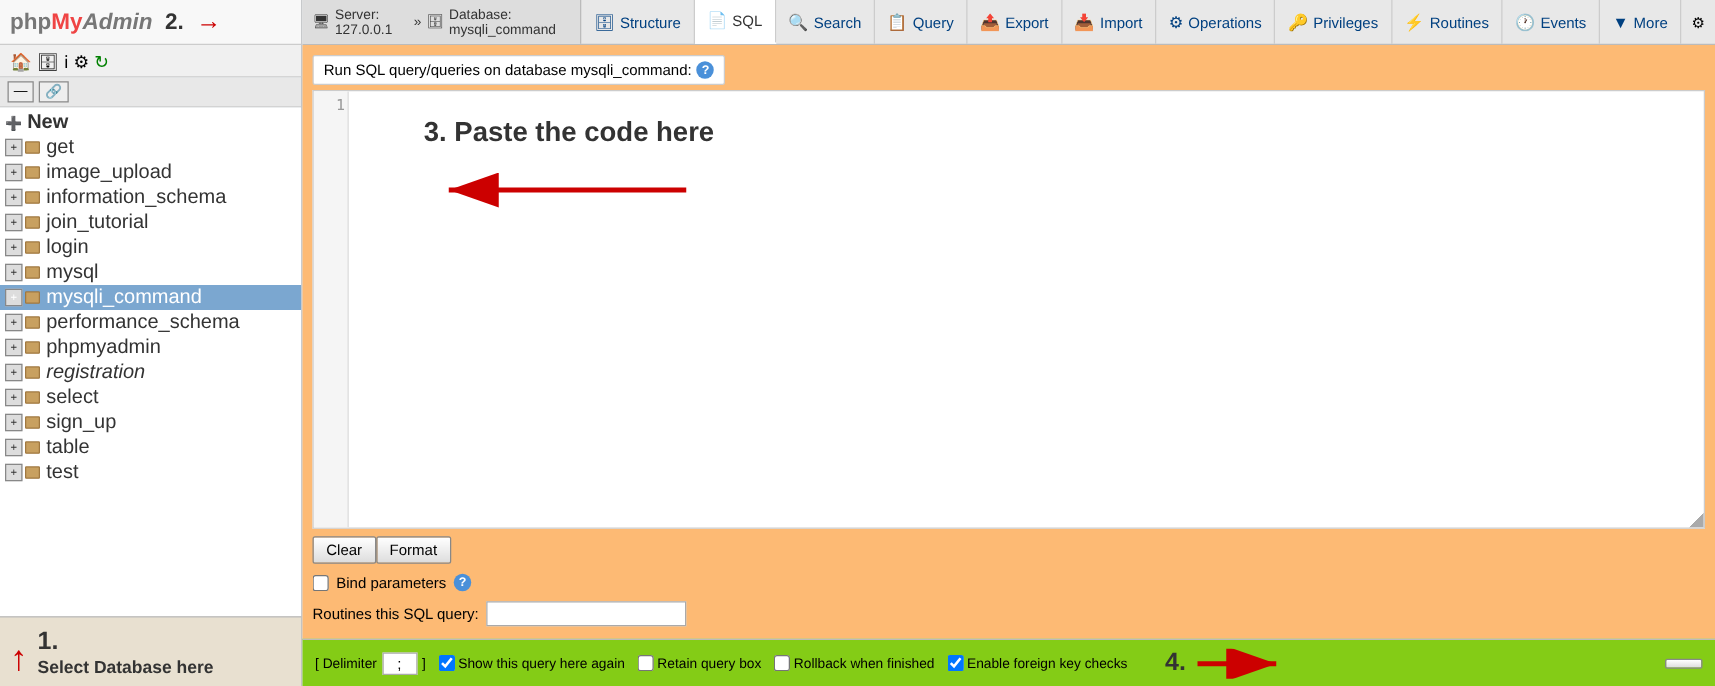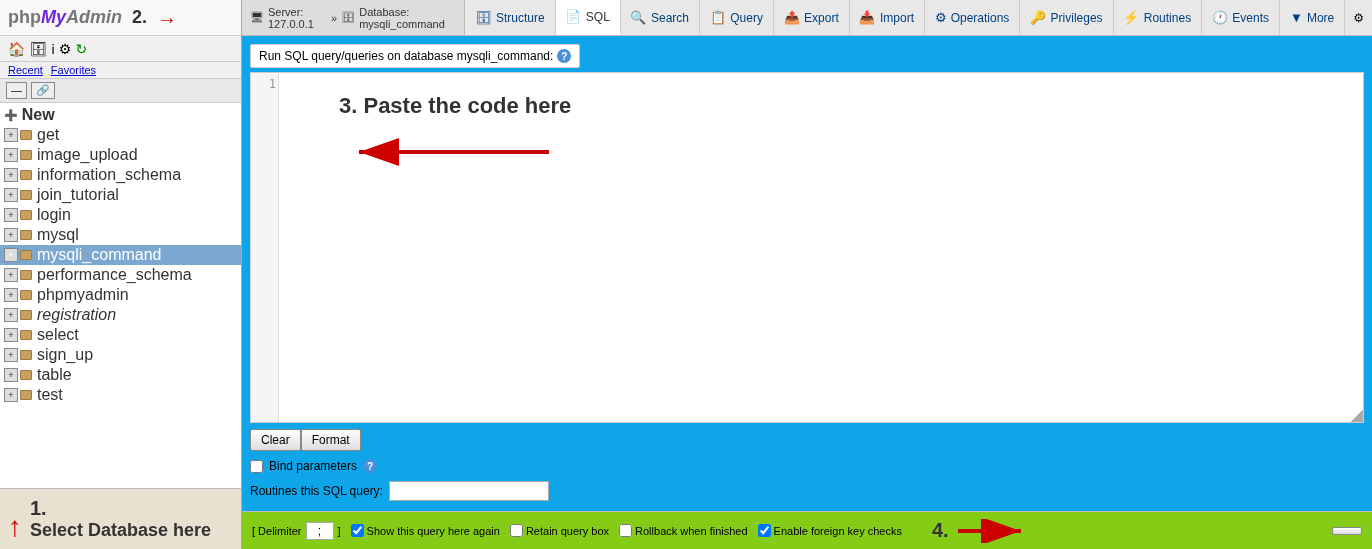--- a/index.html
+++ b/index.html
@@ -18,21 +18,21 @@
     }
     .sidebar-logo {
       background: #f8f8f8;
       padding: 6px 8px;
       border-bottom: 1px solid #ccc;
       display: flex;
       align-items: center;
       gap: 6px;
     }
     .logo-php { color: #777; }
-    .logo-my { color: #6d28d9; font-style: italic; }
+    .logo-my { color: #ef4444; }
     .logo-admin { color: #777; font-style: italic; }
     .logo-num {
       font-size: 18px;
       font-weight: bold;
       color: #333;
       margin-left: 4px;
     }
     .sidebar-icons {
       background: #f0f0f0;
       padding: 3px 8px;
@@ -155,21 +155,21 @@
     .topbar-settings {
       display: flex;
       align-items: center;
       padding: 0 8px;
       cursor: pointer;
     }
 
     
     .content {
       flex: 1;
-      background: #0ea5e9;
+      background: #fdba74;
       padding: 8px;
       display: flex;
       flex-direction: column;
       overflow: hidden;
     }
 
     .query-header {
       background: #fff;
       border: 1px solid #ccc;
       padding: 4px 8px;
@@ -329,24 +329,20 @@
     <span class="logo-num">2.</span>
     <span style="color:#cc0000;font-size:20px;margin-left:4px;">→</span>
   </div>
   <div class="sidebar-icons">
     <span style="font-size:14px;">🏠</span>
     <span style="font-size:14px;">🗄</span>
     <span style="font-size:14px;">ℹ</span>
     <span style="font-size:14px;">⚙</span>
     <span style="font-size:14px; color:green;">↻</span>
   </div>
-  <div class="sidebar-links">
-    <a>Recent</a>
-    <a>Favorites</a>
-  </div>
   <div class="sidebar-toolbar">
     <span style="cursor:pointer;font-size:11px;border:1px solid #888;padding:1px 4px;background:#eee;">—</span>
     <span style="cursor:pointer;font-size:11px;border:1px solid #888;padding:1px 4px;background:#eee;">🔗</span>
   </div>
   <div class="sidebar-tree" id="sidebar-tree">
   <div class="tree-item new-item">
         <span style="margin-right:4px;font-size:11px;">➕</span>
         <span class="tree-label" style="font-weight:bold;">New</span>
       </div>
       <div class="tree-item">
@@ -448,21 +444,21 @@
       <span class="tree-label" style="">test</span>
     </div>
     </div>
 
   <div style="padding:8px; background:#e8e0d0; border-top:1px solid #bbb; display:flex; align-items:flex-end; gap:8px;">
     <div style="display:flex;flex-direction:column;align-items:center;">
       <span style="color:#cc0000;font-size:28px;line-height:1;">↑</span>
     </div>
     <div>
       <div style="font-size:20px;font-weight:bold;color:#333;">1.</div>
-      <div style="font-size:18px;font-weight:bold;color:#333;">Select Database here</div>
+      <div style="font-size:14px;font-weight:bold;color:#333;">Select Database here</div>
     </div>
   </div>
 </div>
 
 <div class="main">
 
   <div class="topbar">
     <div class="topbar-breadcrumb">
       <span style="font-size:11px;">🖥</span>
       <span>Server: 127.0.0.1</span>

